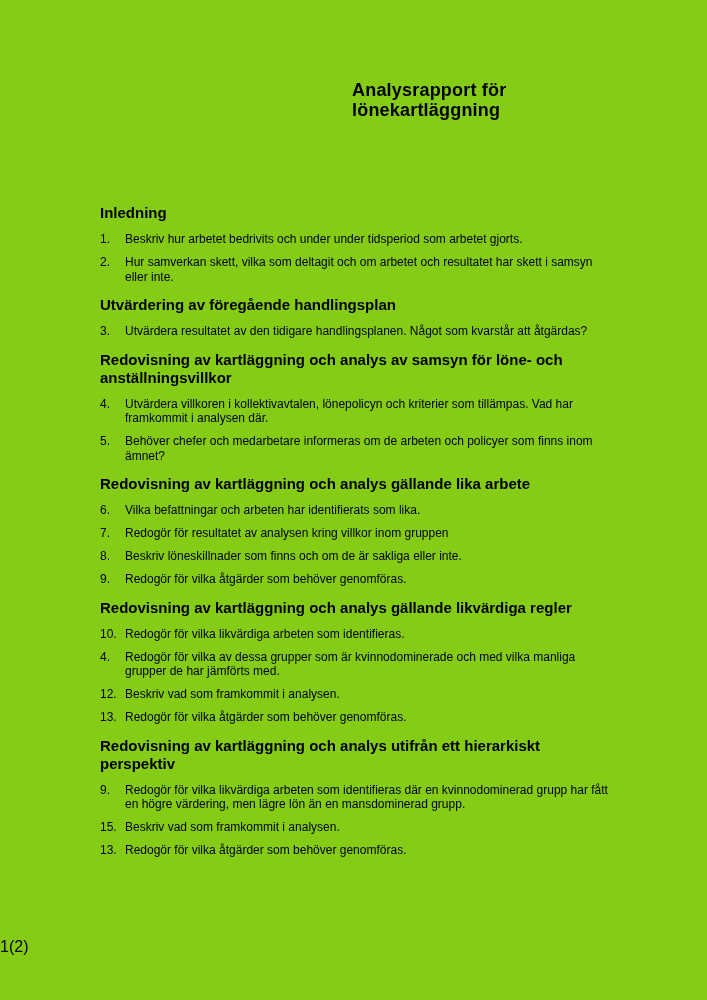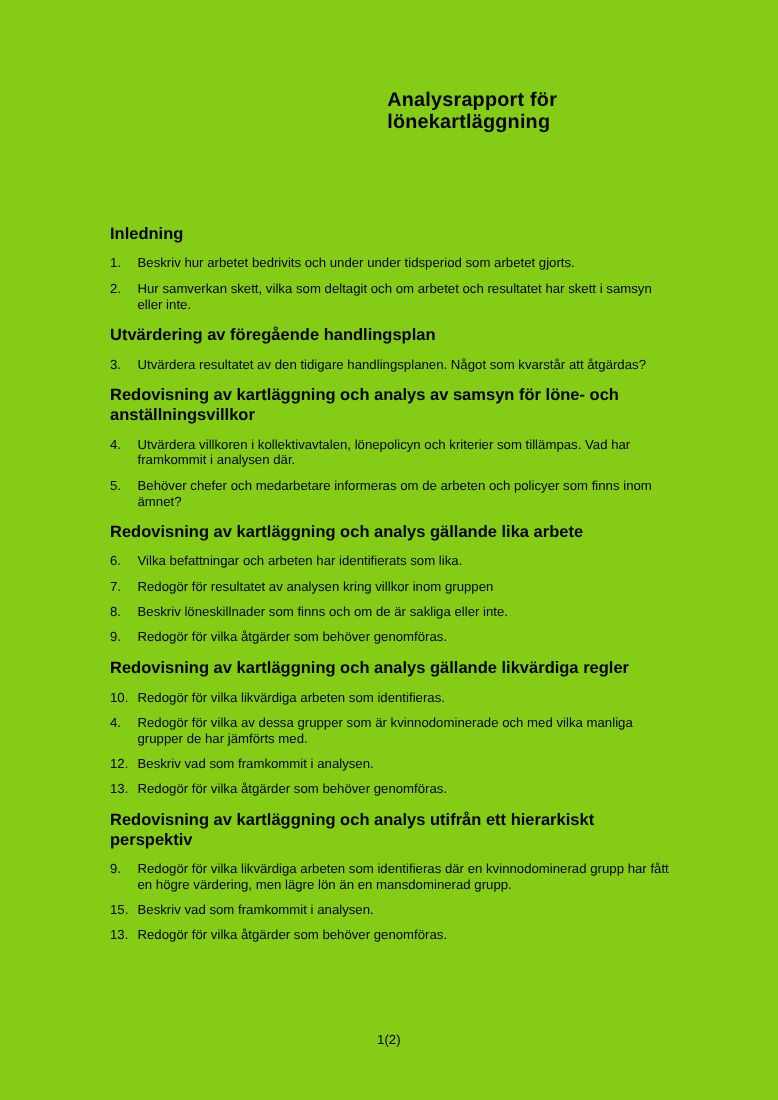--- a/index.html
+++ b/index.html
@@ -64,22 +64,21 @@
     flex-shrink: 0;
   }
   .item-text {
     width: 490px;
   }
   .footer {
     position: absolute;
     left: 0;
     right: 0;
     top: 938px;
-    text-align: center;
-    font-size: 12px;
+    font-size: 16px;
   }
 </style>
 </head>
 <body>
 
 <div class="page">
 
   <header class="title-block">
     <div class="title">
       <span>Analysrapport för</span><br>

